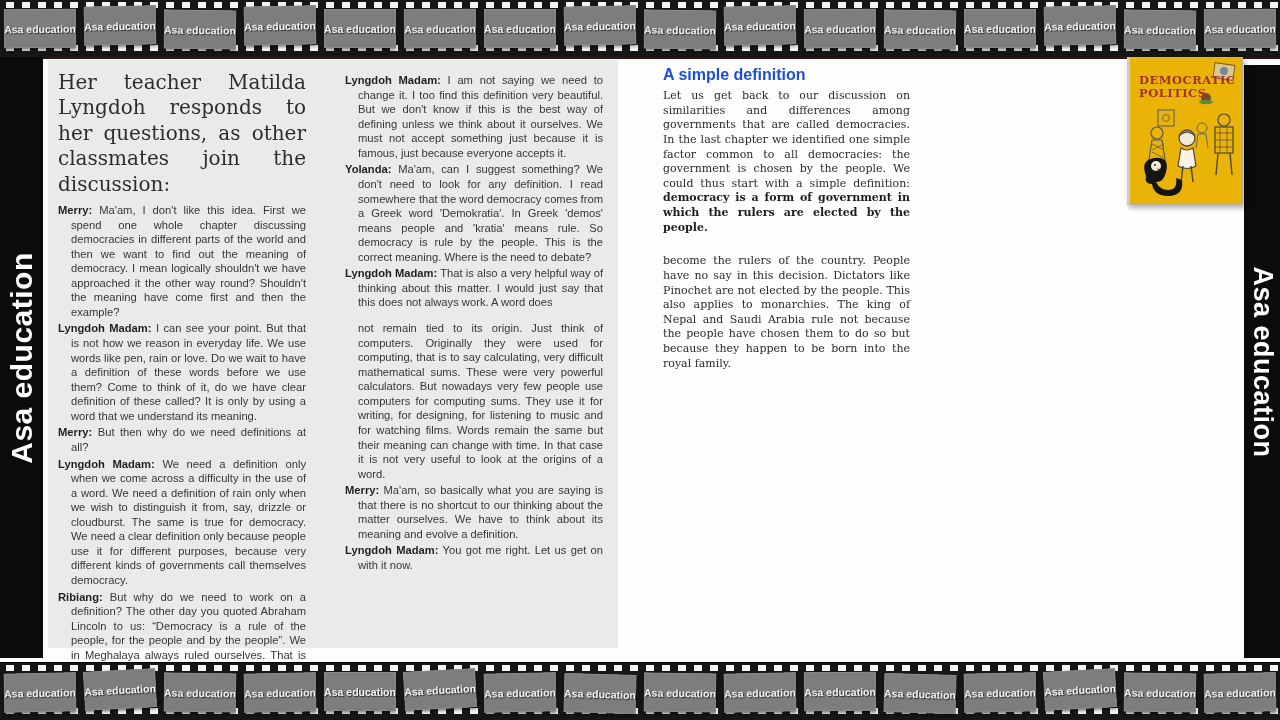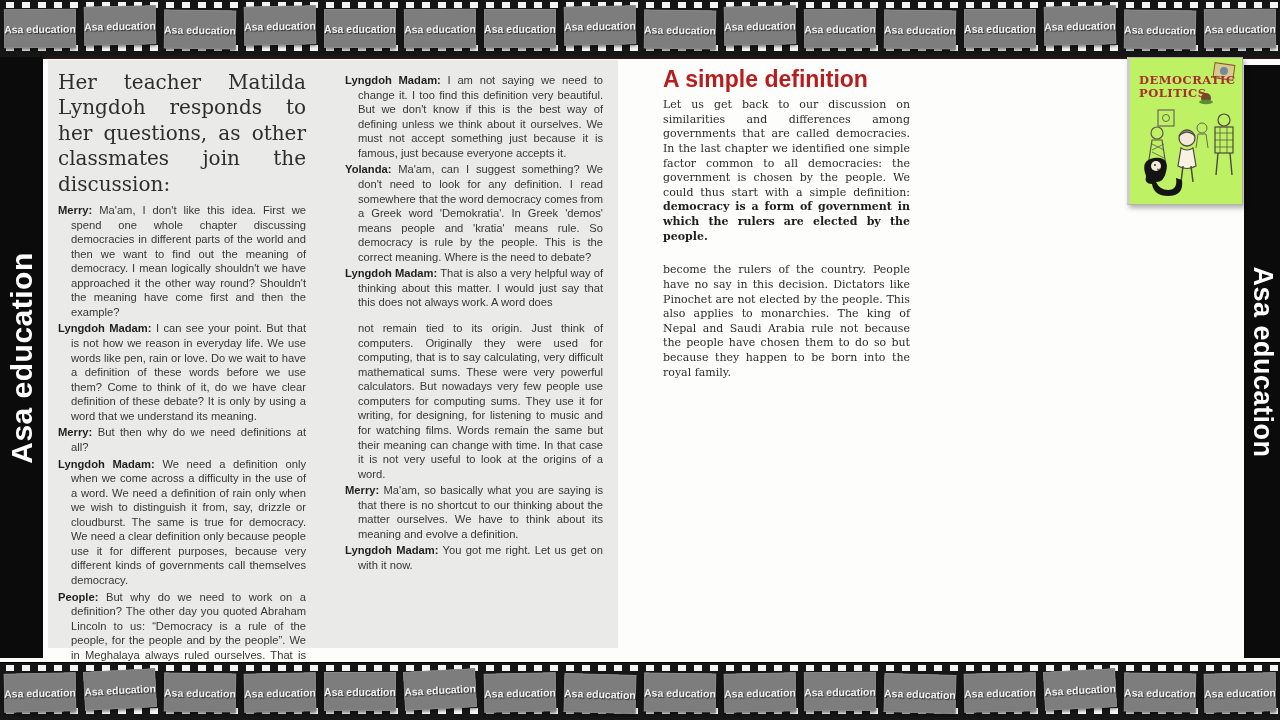--- a/index.html
+++ b/index.html
@@ -44,30 +44,30 @@
   .col-mid{left:345px;top:73px;width:258px;}
   .col-right{left:663px;top:66px;width:247px;}
 
   .intro{font-family:"DejaVu Serif",serif;font-size:20px;line-height:1.27;
          text-align:justify;color:#2d2d2d;margin:0 0 6px 0;}
   .entry{font-size:11.2px;line-height:1.3;text-align:justify;color:#363636;
          padding-left:13px;text-indent:-13px;margin:0 0 2px 0;}
   .entry b{color:#1f1f1f;}
   .entry.cont{padding-left:13px;text-indent:0;margin-top:11px;}
 
-  .sec-heading{margin:0 0 5px 0;font-size:23px;font-weight:bold;color:#b91c1c;}
+  .sec-heading{margin:0 0 5px 0;font-size:16px;font-weight:bold;color:#1d4ed8;}
   .serif-p{font-family:"DejaVu Serif",serif;font-size:11px;line-height:1.33;
            text-align:justify;color:#2b2b2b;margin:0;}
   .serif-p .bold{font-weight:bold;color:#1d1d1d;}
   .p-indent{text-indent:14px;}
   .p-gap{margin-top:19px;}
 
   
   .book-cover{position:absolute;left:1127px;top:57px;width:112px;height:146px;
-              background:#bef264;border:1px solid #b9b2a0;border-left:3px solid #cccccc;
+              background:#eab308;border:1px solid #b9b2a0;border-left:3px solid #cccccc;
               box-shadow:2px 3px 5px rgba(0,0,0,.3);overflow:hidden;}
   .cover-title{position:absolute;top:16px;left:9px;font-family:"DejaVu Serif",serif;
                font-weight:bold;color:#a5302c;font-size:11.5px;line-height:1.15;
                letter-spacing:.5px;}
   .cover-art{position:absolute;left:0;top:0;width:112px;height:146px;}
 </style>
 </head>
 <body>
 
 <div class="stage">
@@ -105,32 +105,32 @@
   <div class="dialogue-card"></div>
 
   <div class="col col-left">
     <p class="intro">Her teacher Matilda Lyngdoh responds to her questions, as other classmates join the discussion:</p>
     <div class="entry">
       <b>Merry:</b>
       <span>Ma'am, I don't like this idea. First we spend one whole chapter discussing democracies in different parts of the world and then we want to find out the meaning of democracy. I mean logically shouldn't we have approached it the other way round? Shouldn't the meaning have come first and then the example?</span>
     </div>
     <div class="entry">
       <b>Lyngdoh Madam:</b>
-      <span>I can see your point. But that is not how we reason in everyday life. We use words like pen, rain or love. Do we wait to have a definition of these words before we use them? Come to think of it, do we have clear definition of these debate? It is only by using a word that we understand its meaning.</span>
+      <span>I can see your point. But that is not how we reason in everyday life. We use words like pen, rain or love. Do we wait to have a definition of these words before we use them? Come to think of it, do we have clear definition of these called? It is only by using a word that we understand its meaning.</span>
     </div>
     <div class="entry">
       <b>Merry:</b>
       <span>But then why do we need definitions at all?</span>
     </div>
     <div class="entry">
       <b>Lyngdoh Madam:</b>
       <span>We need a definition only when we come across a difficulty in the use of a word. We need a definition of rain only when we wish to distinguish it from, say, drizzle or cloudburst. The same is true for democracy. We need a clear definition only because people use it for different purposes, because very different kinds of governments call themselves democracy.</span>
     </div>
     <div class="entry">
-      <b>People:</b>
+      <b>Ribiang:</b>
       <span>But why do we need to work on a definition? The other day you quoted Abraham Lincoln to us: “Democracy is a rule of the people, for the people and by the people”. We in Meghalaya always ruled ourselves. That is accepted by everyone. Why do we need to change that?</span>
     </div>
   </div>
 
   <div class="col col-mid">
     <div class="entry">
       <b>Lyngdoh Madam:</b>
       <span>I am not saying we need to change it. I too find this definition very beautiful. But we don't know if this is the best way of defining unless we think about it ourselves. We must not accept something just because it is famous, just because everyone accepts it.</span>
     </div>
     <div class="entry">

